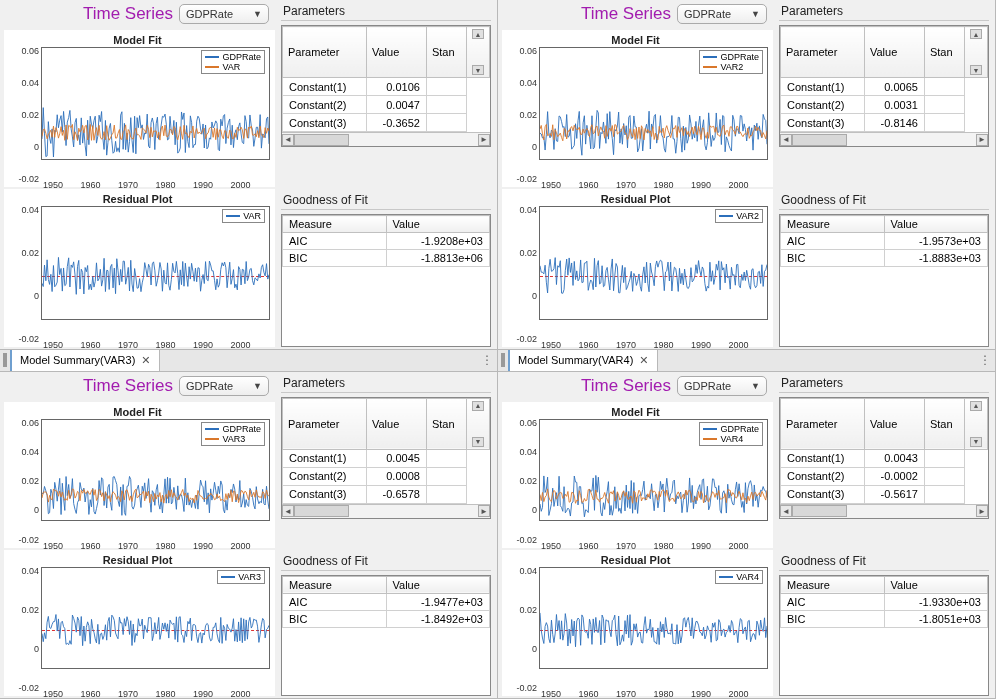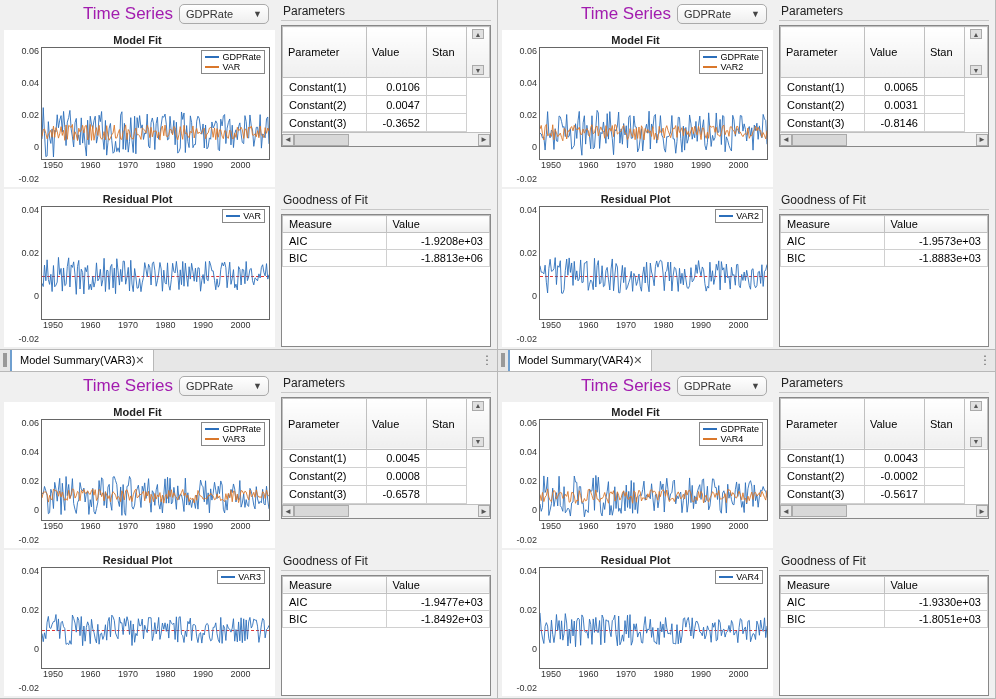--- a/index.html
+++ b/index.html
@@ -41,20 +41,21 @@
     background-size: 2px 3px;
   }
   .panel-tab-item {
     display: flex;
     align-items: center;
     padding: 0 8px 0 8px;
     background: #fff;
     border-right: 1px solid #b8b8b8;
     border-left: 2px solid #6f9fcf;
     font-size: 11px;
+    gap: 6px;
   }
   .panel-tab-close {
     font-size: 11px;
     color: #555;
     cursor: pointer;
   }
   .panel-tab-menu {
     margin-left: auto;
     width: 20px;
     display:flex;
@@ -141,21 +142,21 @@
   }
   .legend-row { display:flex; align-items:center; gap:3px; white-space:nowrap;}
   .legend-row .sw { width:14px; height:2px; }
   .xaxis {
     height:24px;
     display:flex;
     flex-direction:column;
     font-size:9px;
     color:#333;
   }
-  .xticks { display:flex; justify-content:space-between; padding:0 2px; }
+  .xticks { display:flex; justify-content:space-between; padding:0 2px;margin-top:20px; }
   .xlabel { text-align:center; font-size:10px;margin-top:24px; }
 
   .right-col-top {
     grid-column:2;
     grid-row:1 / 3;
     display:flex;
     flex-direction:column;
   }
   .right-col-bot {
     grid-column:2;

